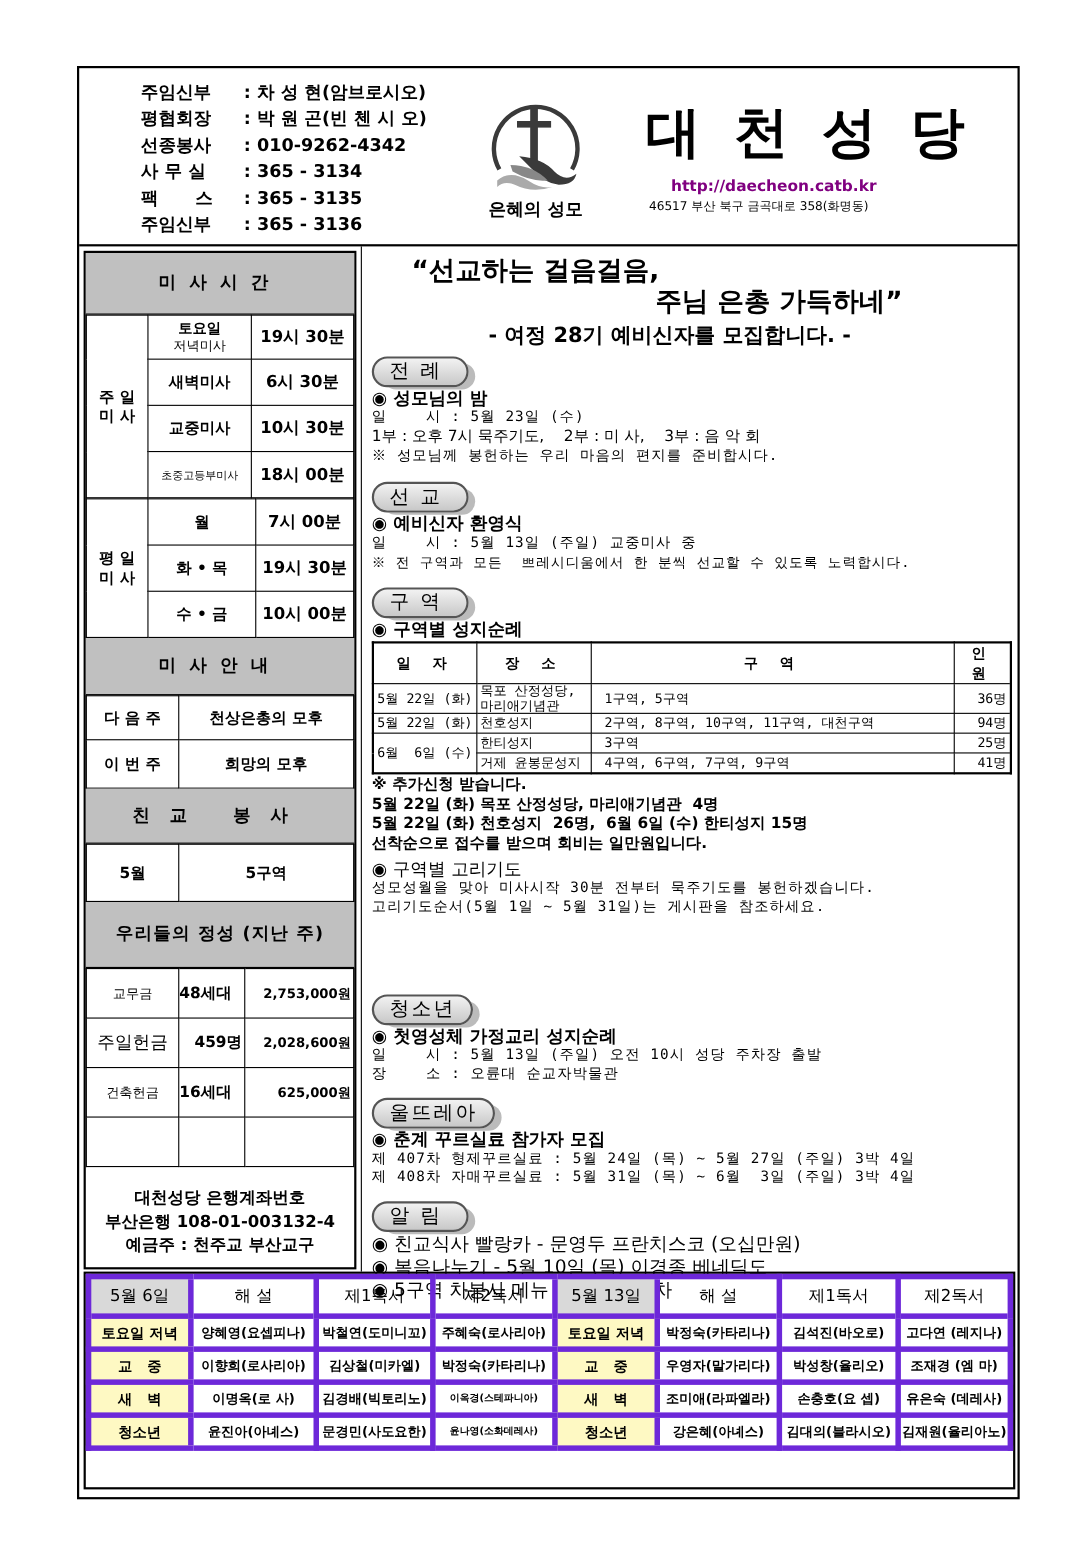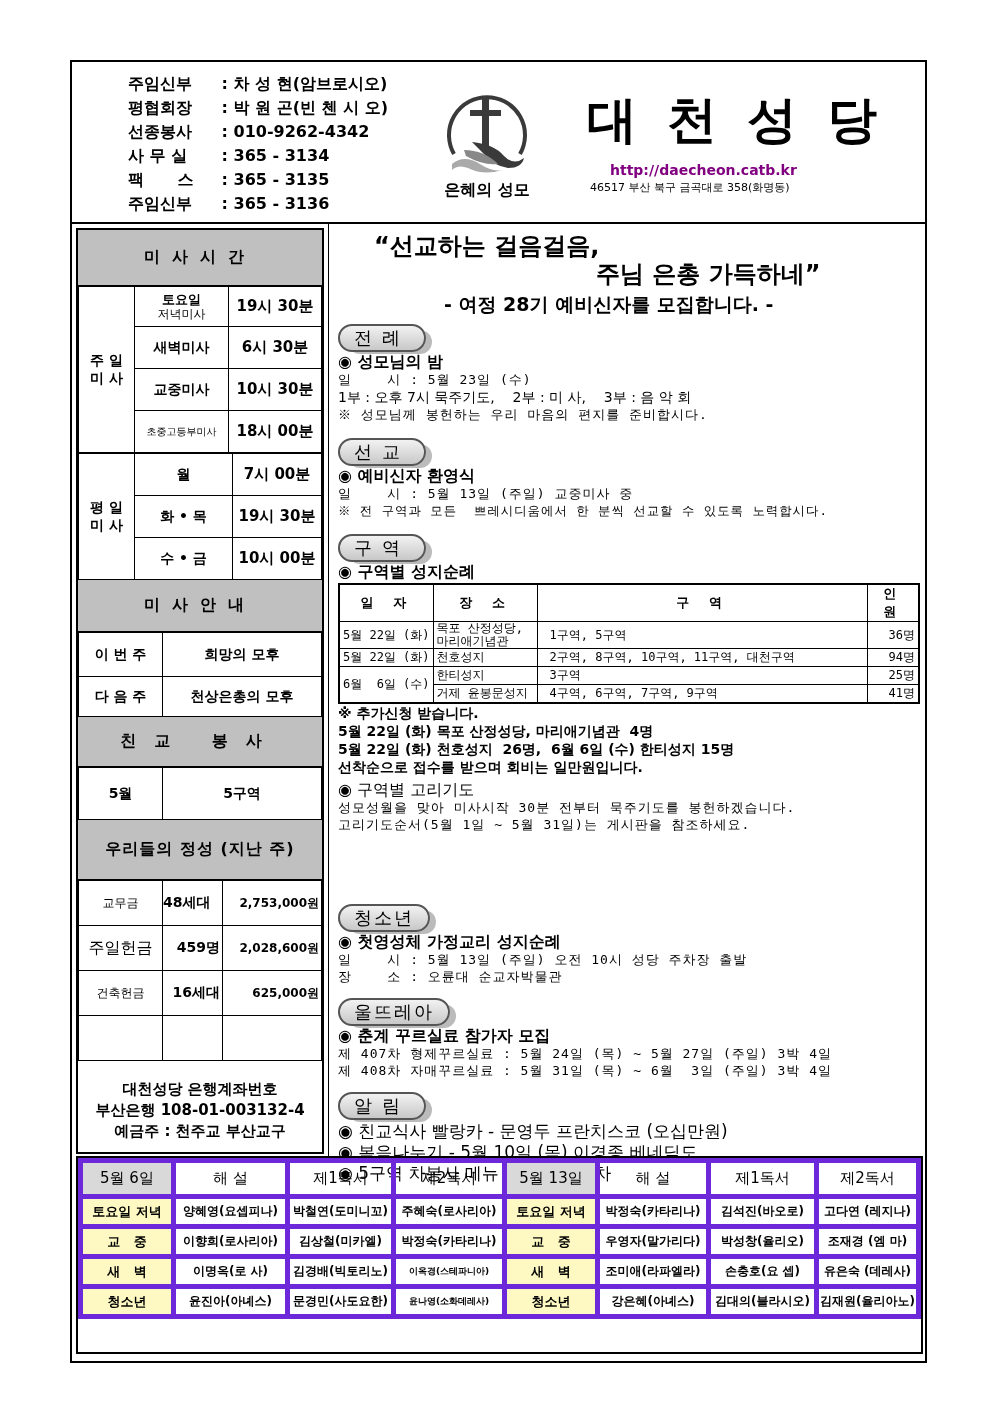--- a/index.html
+++ b/index.html
@@ -164,27 +164,27 @@
     </tbody>
       </table>
 
     <div class="gray-head" style="height:52px;">미사안내</div>
     <table class="lt">
       <colgroup>
           <col style="width:84px">
           <col>
         </colgroup>
       <tbody>
-          <tr style="height:44px">
+          <tr style="height:40px">
+            <td>다 음 주</td>
+            <td>천상은총의 모후</td>
+          </tr>
+      <tr style="height:44px">
             <td>이 번 주</td>
             <td>희망의 모후</td>
-          </tr>
-      <tr style="height:40px">
-            <td>다 음 주</td>
-            <td>천상은총의 모후</td>
           </tr>
     </tbody>
       </table>
 
     <div class="gray-head" style="height:50px;letter-spacing:18px">친교 봉사</div>
     <table class="lt">
       <colgroup>
           <col style="width:84px">
           <col>
         </colgroup>
@@ -209,21 +209,21 @@
             <td style="text-align:left;padding-right:2px">48세대</td>
             <td style="text-align:right;font-size:12px;padding-right:2px">2,753,000원</td>
           </tr>
       <tr style="height:45px">
             <td style="font-weight:normal;font-size:16px">주일헌금</td>
             <td style="text-align:right;padding-right:2px">459명</td>
             <td style="text-align:right;font-size:12px;padding-right:2px">2,028,600원</td>
           </tr>
       <tr style="height:45px">
             <td style="font-weight:normal;font-size:12px">건축헌금</td>
-            <td style="text-align:right;padding-right:2px">16세대</td>
+            <td style="text-align:left;padding-right:2px">16세대</td>
             <td style="text-align:right;font-size:12px;padding-right:2px">625,000원</td>
           </tr>
       <tr style="height:45px">
             <td></td>
             <td></td>
             <td></td>
           </tr>
     </tbody>
       </table>
 

